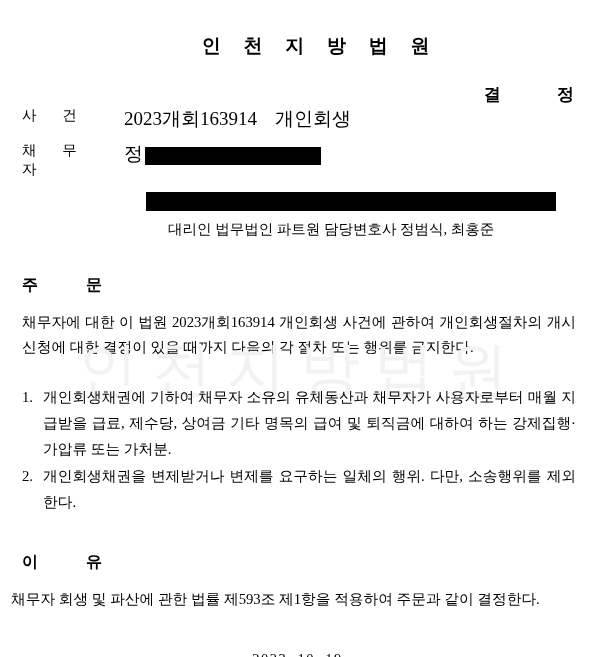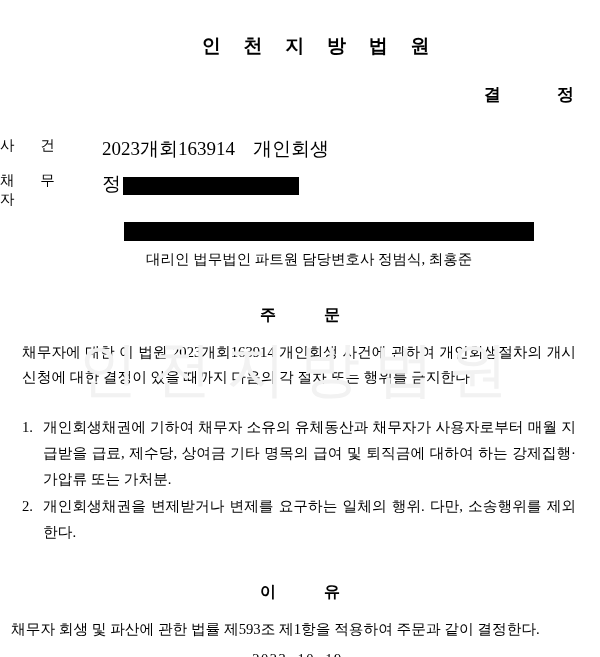--- a/index.html
+++ b/index.html
@@ -50,21 +50,21 @@
   .doc-title {
     text-align: right;
     font-size: 17px;
     font-weight: bold;
     letter-spacing: 26px;
     margin-top: 24px;
     padding-left: 26px;
   }
 
   .meta {
-    margin-top: 30px;
+    padding-left: 22px;
     font-size: 14.5px;
   }
   .meta-row {
     display: flex;
     align-items: flex-start;
     margin-bottom: 9px;
     min-height: 20px;
   }
   .meta-label {
     width: 102px;
@@ -101,21 +101,21 @@
   .meta-row-2 .meta-value {
     white-space: nowrap;
   }
   .attorney {
     padding-left: 146px;
     font-size: 14.5px;
     margin-top: 6px;
   }
 
   .section-title {
-    text-align: center;
+    text-align: left;
     font-size: 16px;
     font-weight: bold;
     letter-spacing: 22px;
     padding-left: 22px;
     margin-top: 36px;
     margin-bottom: 14px;
   }
 
   .body-text {
     padding: 0 24px 0 22px;

